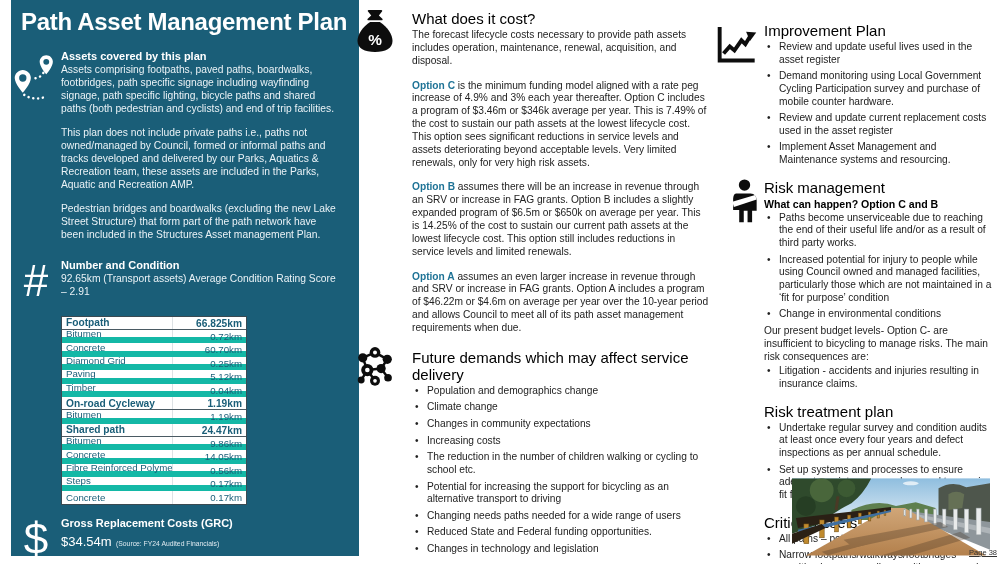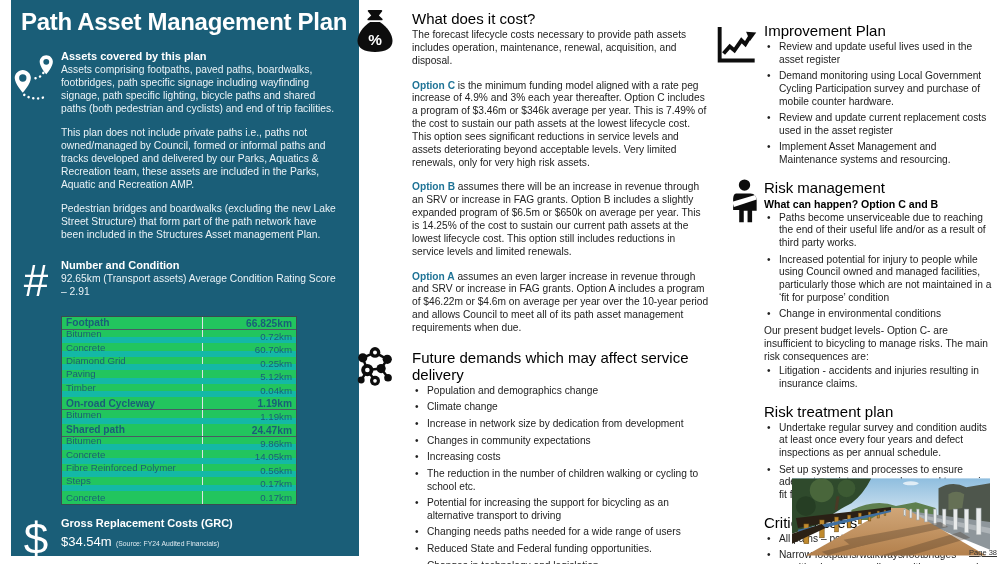--- a/index.html
+++ b/index.html
@@ -15,21 +15,21 @@
     padding:8px 6px 0 10px; color:#fff; }
   .p-sec { display:flex; margin-top:14px; }
   .icon-col { width:50px; flex:none; display:flex; justify-content:center;
     align-items:flex-start; padding-top:2px; }
   .txt-col { flex:1; padding-right:18px; }
   .p-head { font-weight:bold; font-size:11px; color:#fff; margin-bottom:2px; }
   .p-body { font-size:10.3px; line-height:1.26; color:#EAF2F6; margin-bottom:11px; }
   .hash { font-size:44px; font-weight:200; line-height:0.9; color:#fff; }
   .dollar { font-size:44px; font-weight:200; line-height:0.9; color:#fff; }
 
-  .cond-table { background:#22c55e; width:236px; margin-top:8px;
+  .cond-table { background:#ffffff; width:186px; margin-top:8px;
     border:1px solid #3a4a52; }
   .t-row { display:flex; align-items:center; height:13.4px;
     font-size:9.7px; color:var(--panel); padding:0 4px;
     border-bottom:6px solid #14b8a6; }
   .t-row:last-child { border-bottom:none; }
   .t-row.bold { font-weight:bold; font-size:10.2px; border-bottom:1px solid #4a5a63; }
   .t-label { flex:1; white-space:nowrap; overflow:hidden; }
   .t-value { width:40%; text-align:right; border-left:1px solid #dde2e5;
     align-self:stretch; line-height:13.4px; }
   .grc-sec { margin-top:12px; }
@@ -235,21 +235,20 @@
                 <circle cx="20" cy="32" r="3"></circle>
                 <circle cx="30" cy="46" r="2.4"></circle>
             </g>
           </svg>
         </div>
         <div class="head">Future demands which may affect service delivery</div>
         <div class="bullets">
 
         <div class="bullet">Population and demographics change</div>
             <div class="bullet">Climate change</div>
-            <div class="bullet">Increase in network size by dedication from development</div>
             <div class="bullet">Changes in community expectations</div>
             <div class="bullet">Increasing costs</div>
             <div class="bullet">The reduction in the number of children walking or cycling to school etc.</div>
             <div class="bullet">Potential for increasing the support for bicycling as an alternative transport to driving</div>
             <div class="bullet">Changing needs paths needed for a wide range of users</div>
             <div class="bullet">Reduced State and Federal funding opportunities.</div>
             <div class="bullet">Changes in technology and legislation</div>
           </div>
       </div>
     </div>

